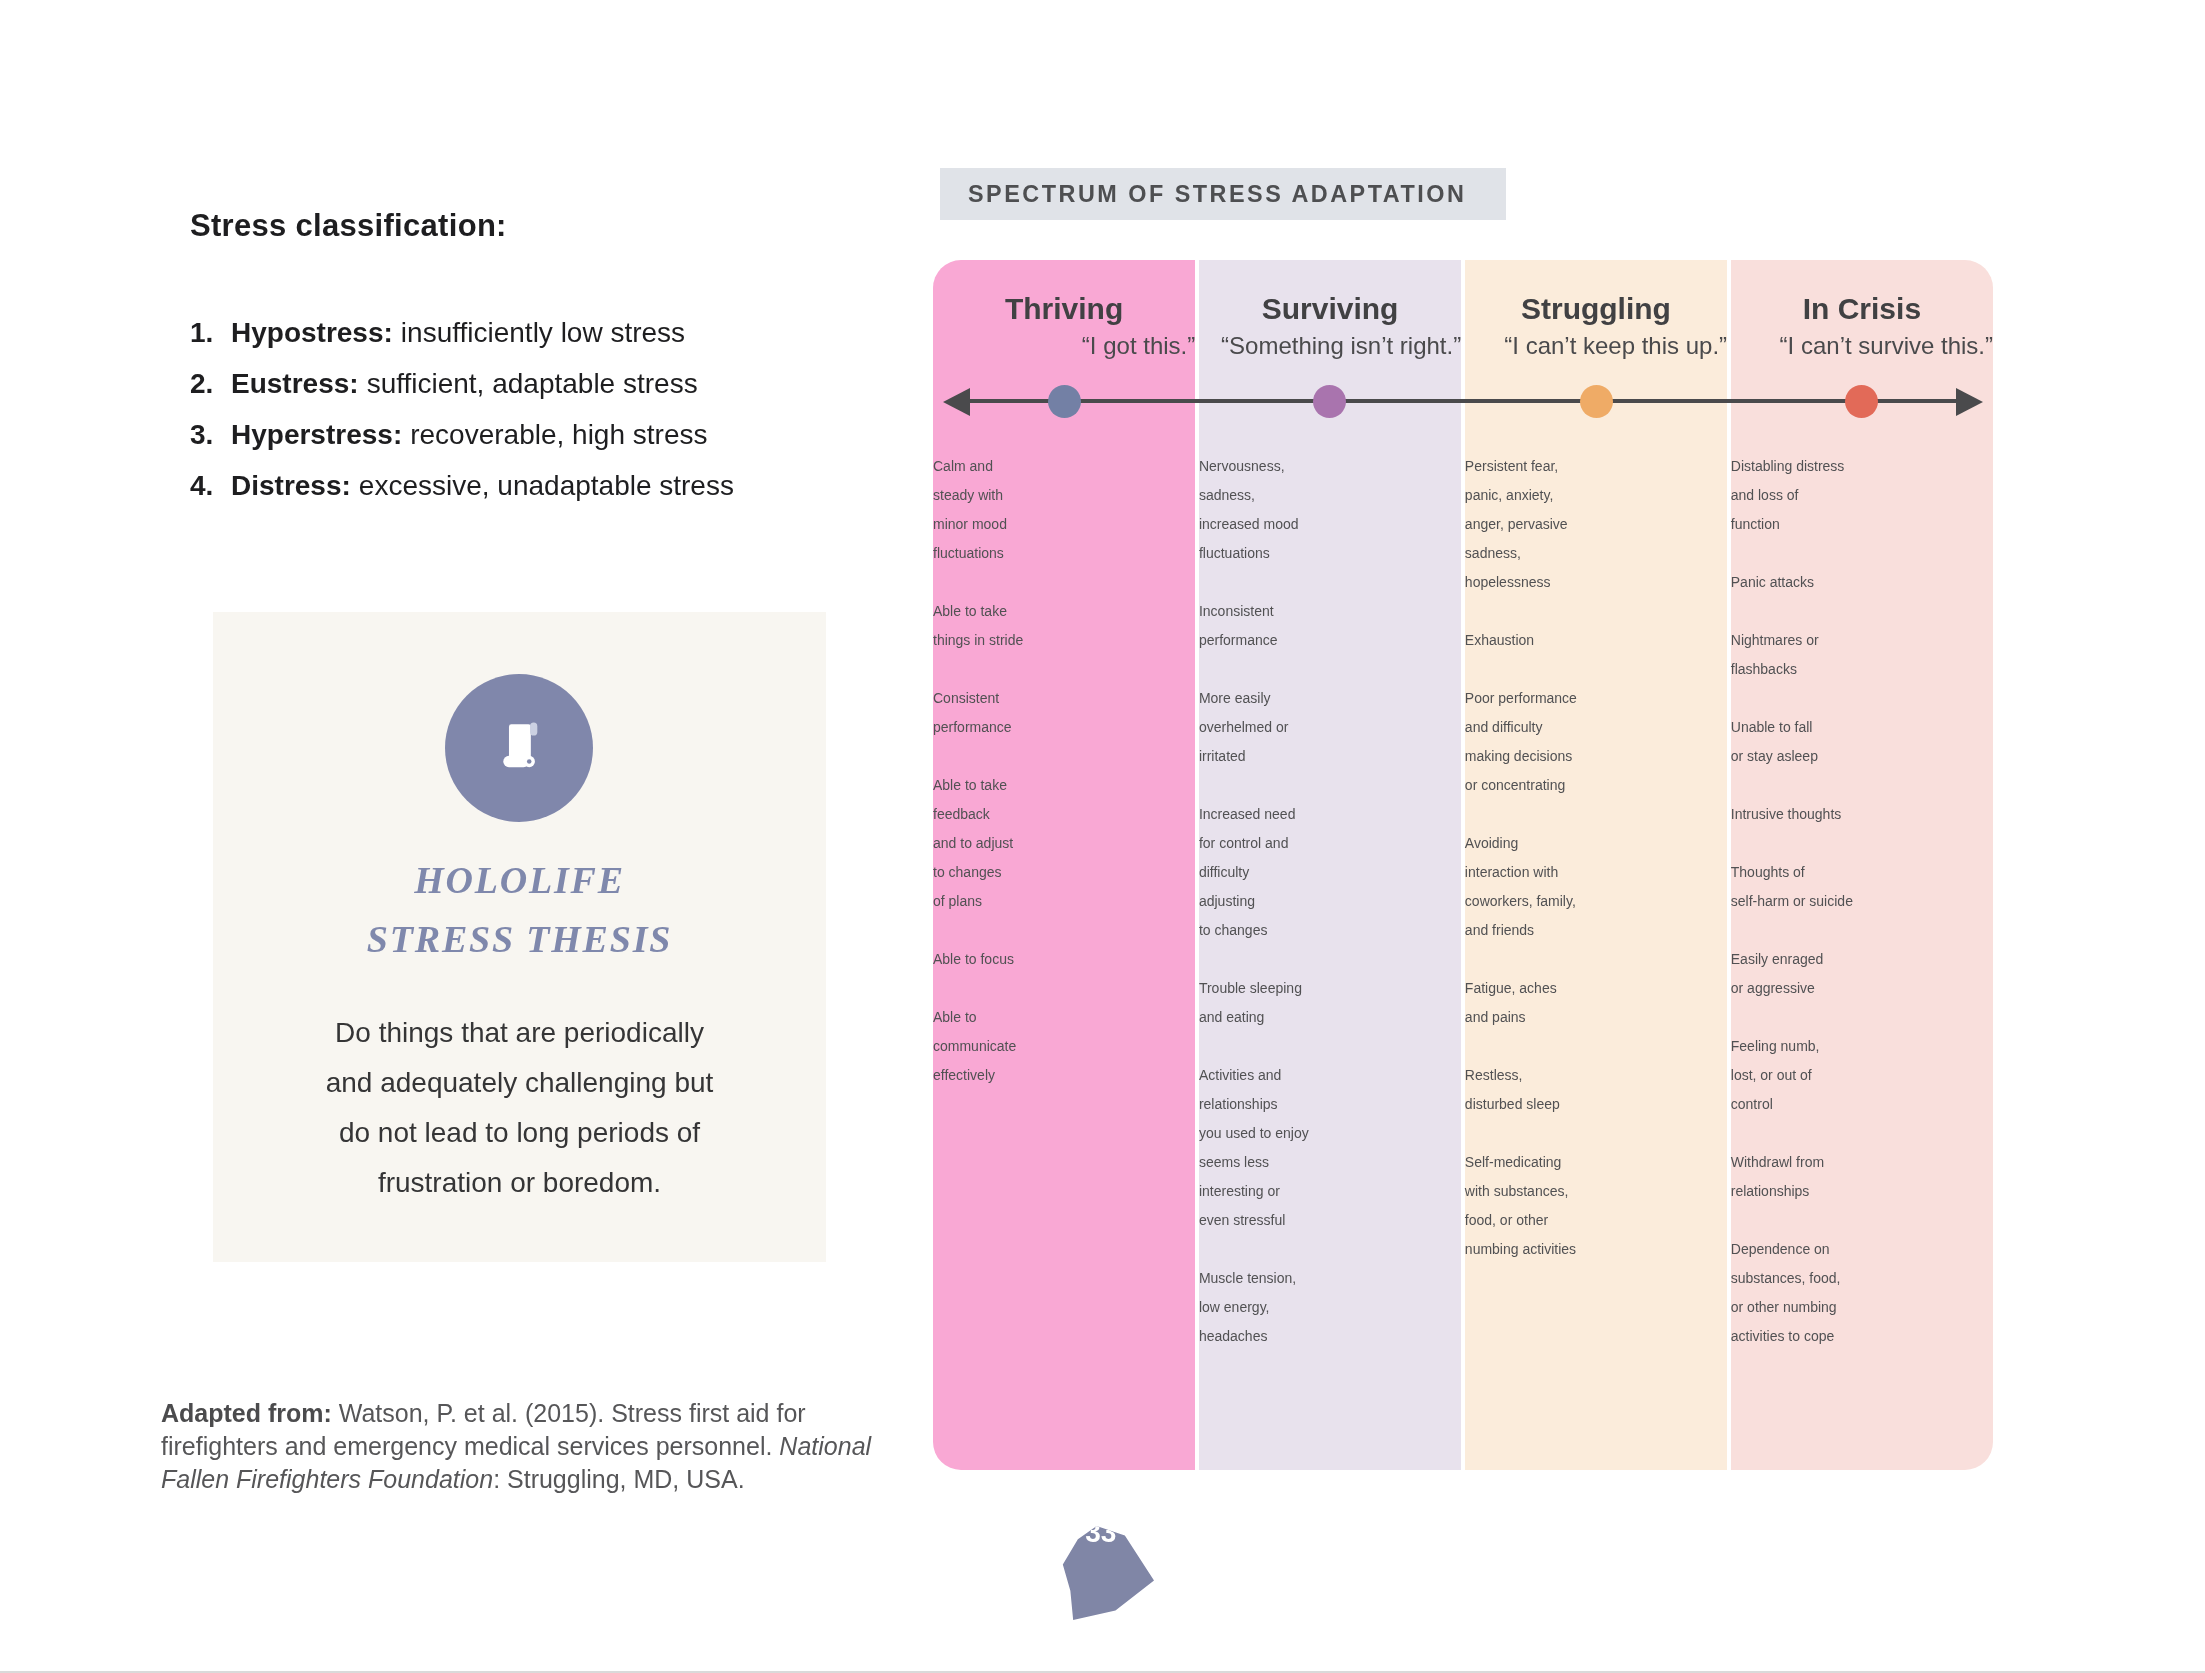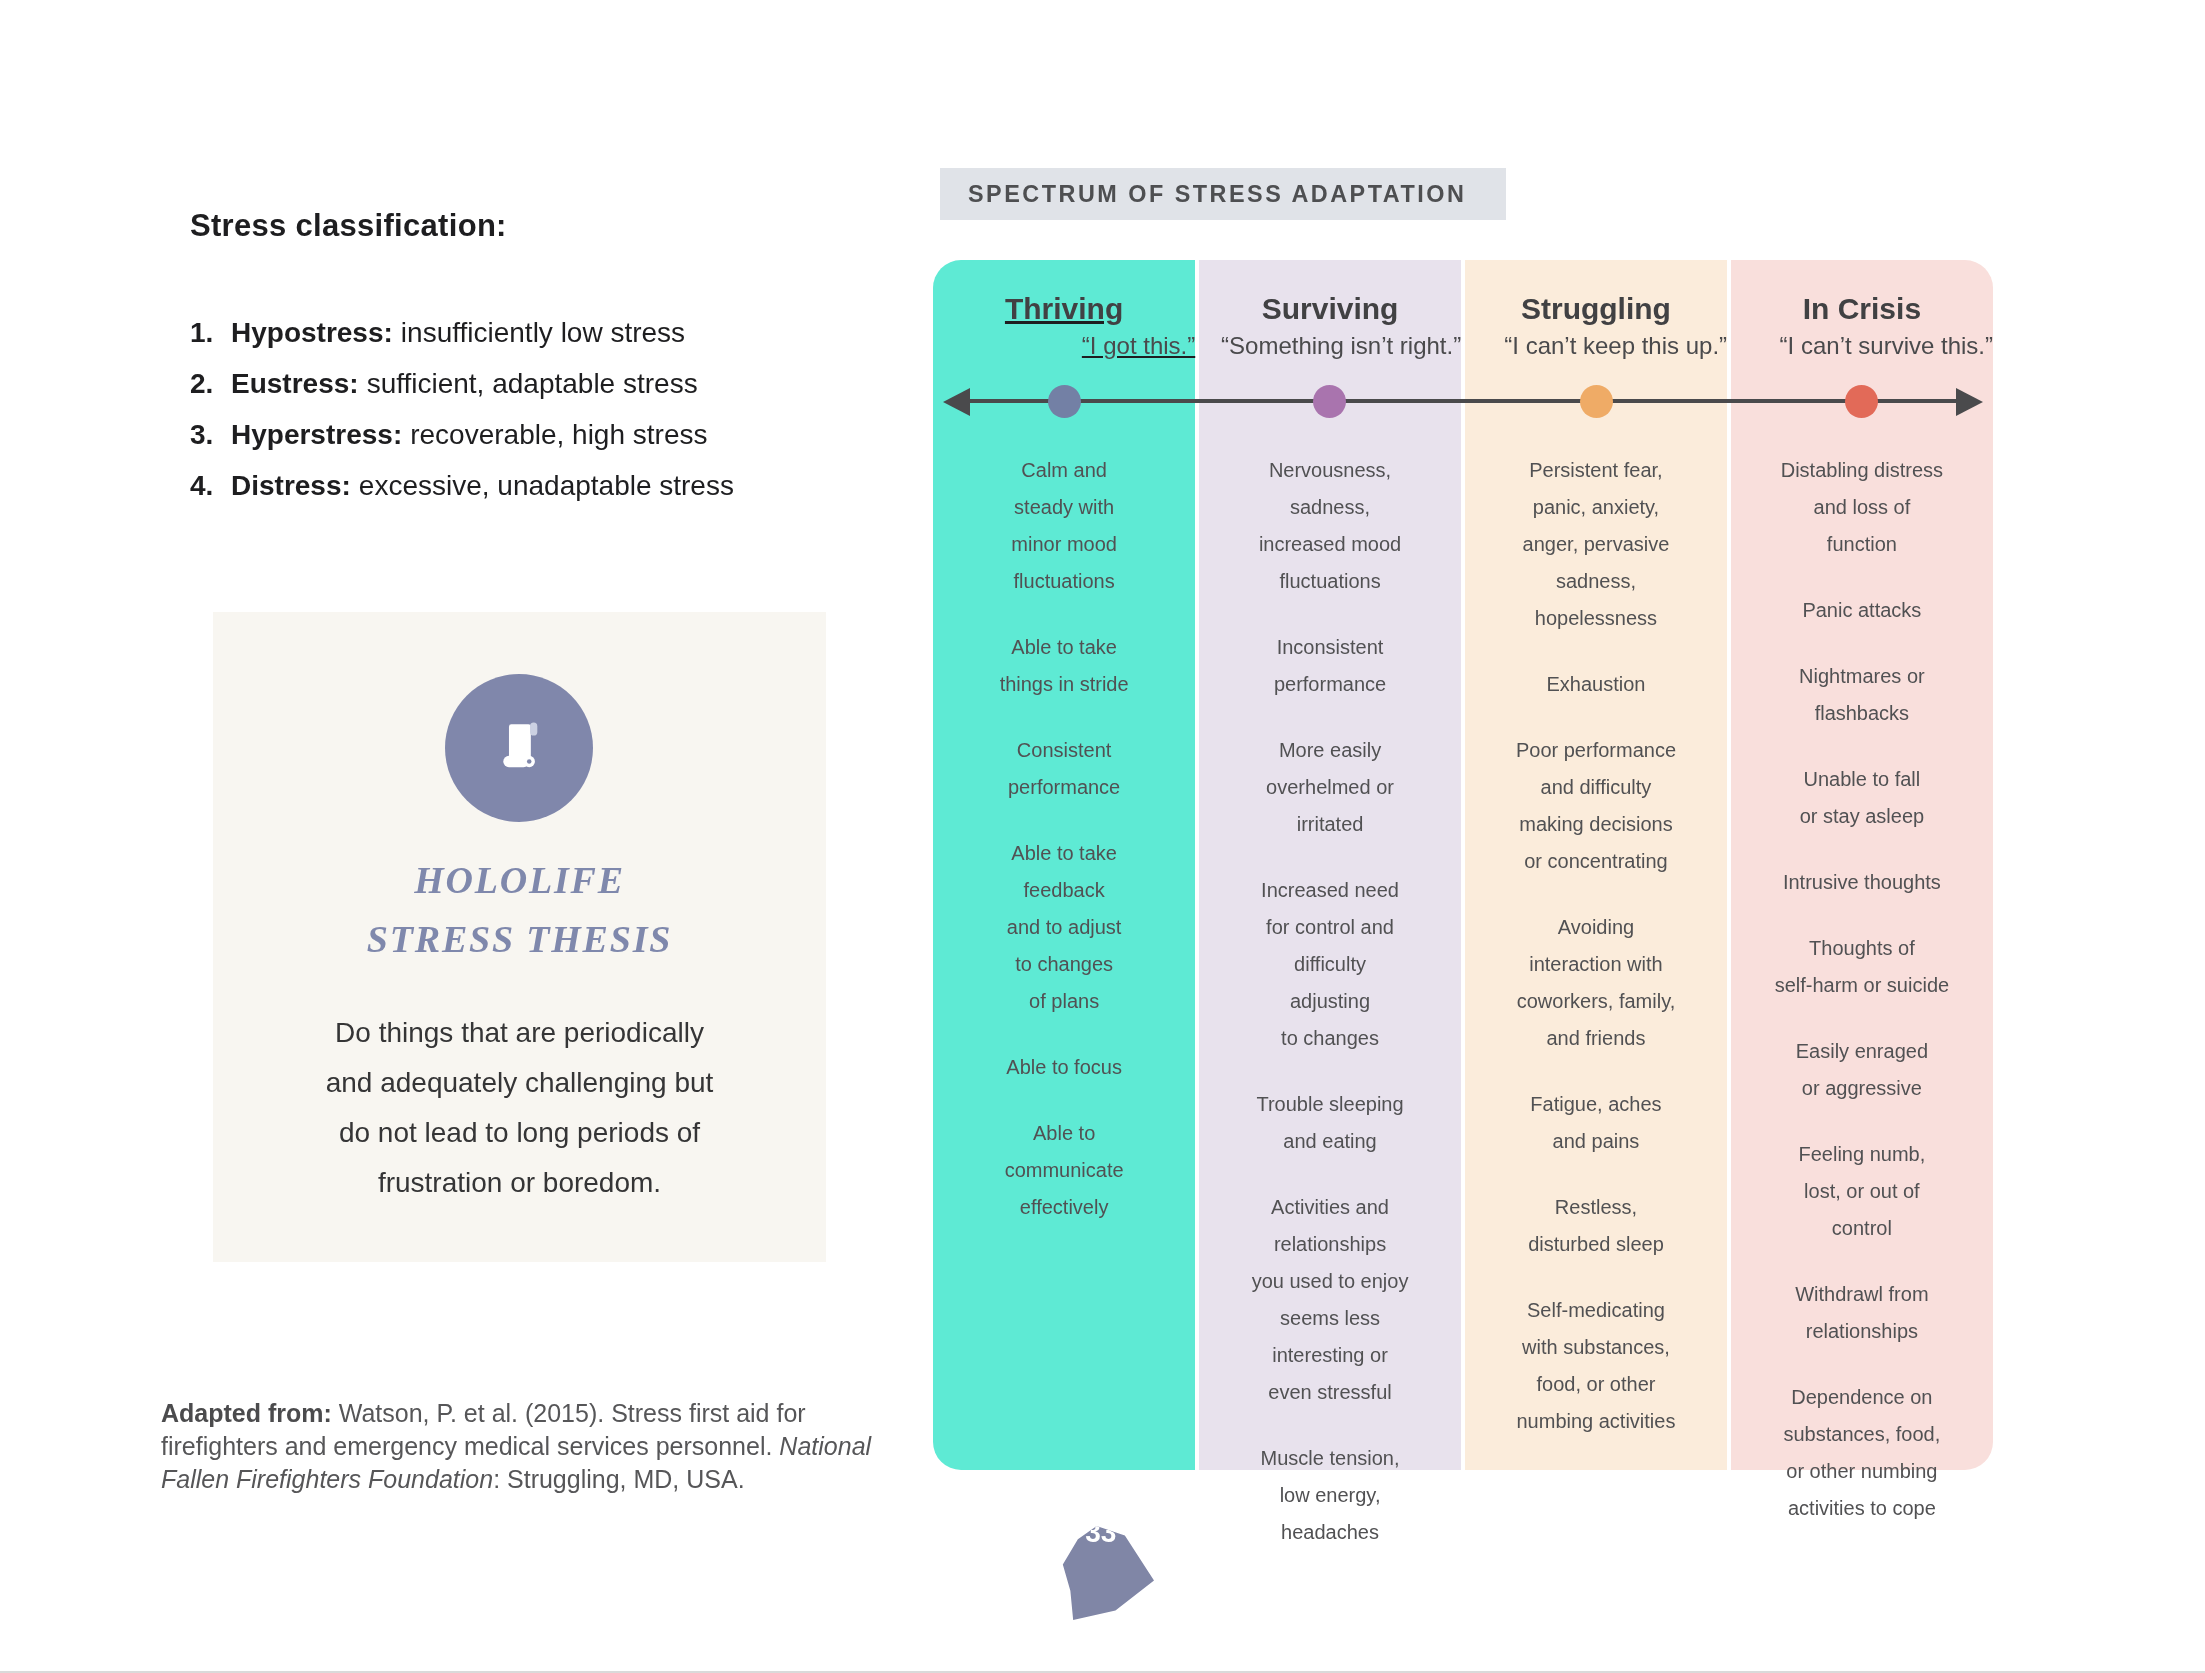--- a/index.html
+++ b/index.html
@@ -31,30 +31,30 @@
   .citation b{color:#4b4b4d;}
   .citation i{font-style:italic;}
 
   
   .banner{left:940px;top:168px;width:566px;height:52px;background:#e0e3e8;
     display:flex;align-items:center;padding-left:28px;box-sizing:border-box;
     font-size:23.4px;font-weight:bold;letter-spacing:2.5px;color:#4e4f51;}
 
   .chart{left:933px;top:260px;width:1060px;height:1210px;display:flex;gap:3.7px;}
   .col{flex:1 1 0;position:relative;}
-  .col-thriving{background:#5eead4;border-radius:28px 0 0 28px;text-decoration:underline;}
+  .col-thriving{background:#f9a8d4;border-radius:28px 0 0 28px;}
   .col-surviving{background:#e8e2ed;}
   .col-struggling{background:#fbecdb;}
   .col-crisis{background:#f9dfdc;border-radius:0 28px 28px 0;}
 
   .col-head{margin-top:32px;text-align:center;font-size:30px;font-weight:bold;color:#414143;}
   .col-quote{margin-top:6.2px;text-align:right;font-size:24px;color:#4a4a4c;}
 
   .items{position:absolute;left:0;right:0;top:192px;display:flex;flex-direction:column;gap:29px;}
-  .sym{font-size:20px;line-height:37px;text-align:center;color:#515153;white-space:pre-line;}
+  .sym{font-size:14px;line-height:29px;color:#515153;white-space:pre-line;}
 
   
   .timeline{position:absolute;left:0;top:0;width:100%;height:100%;}
   .tl-line{position:absolute;left:23.4px;right:23.4px;top:139px;height:4.3px;background:#4a4a4c;}
   .tl-arrow-left{position:absolute;left:10px;top:128px;width:0;height:0;
     border-top:14px solid transparent;border-bottom:14px solid transparent;border-right:27px solid #4a4a4c;}
   .tl-arrow-right{position:absolute;right:10px;top:128px;width:0;height:0;
     border-top:14px solid transparent;border-bottom:14px solid transparent;border-left:27px solid #4a4a4c;}
   .dot{position:absolute;top:125px;width:33px;height:33px;border-radius:50%;}
   .dot-thriving{left:115px;background:#7380a5;}

